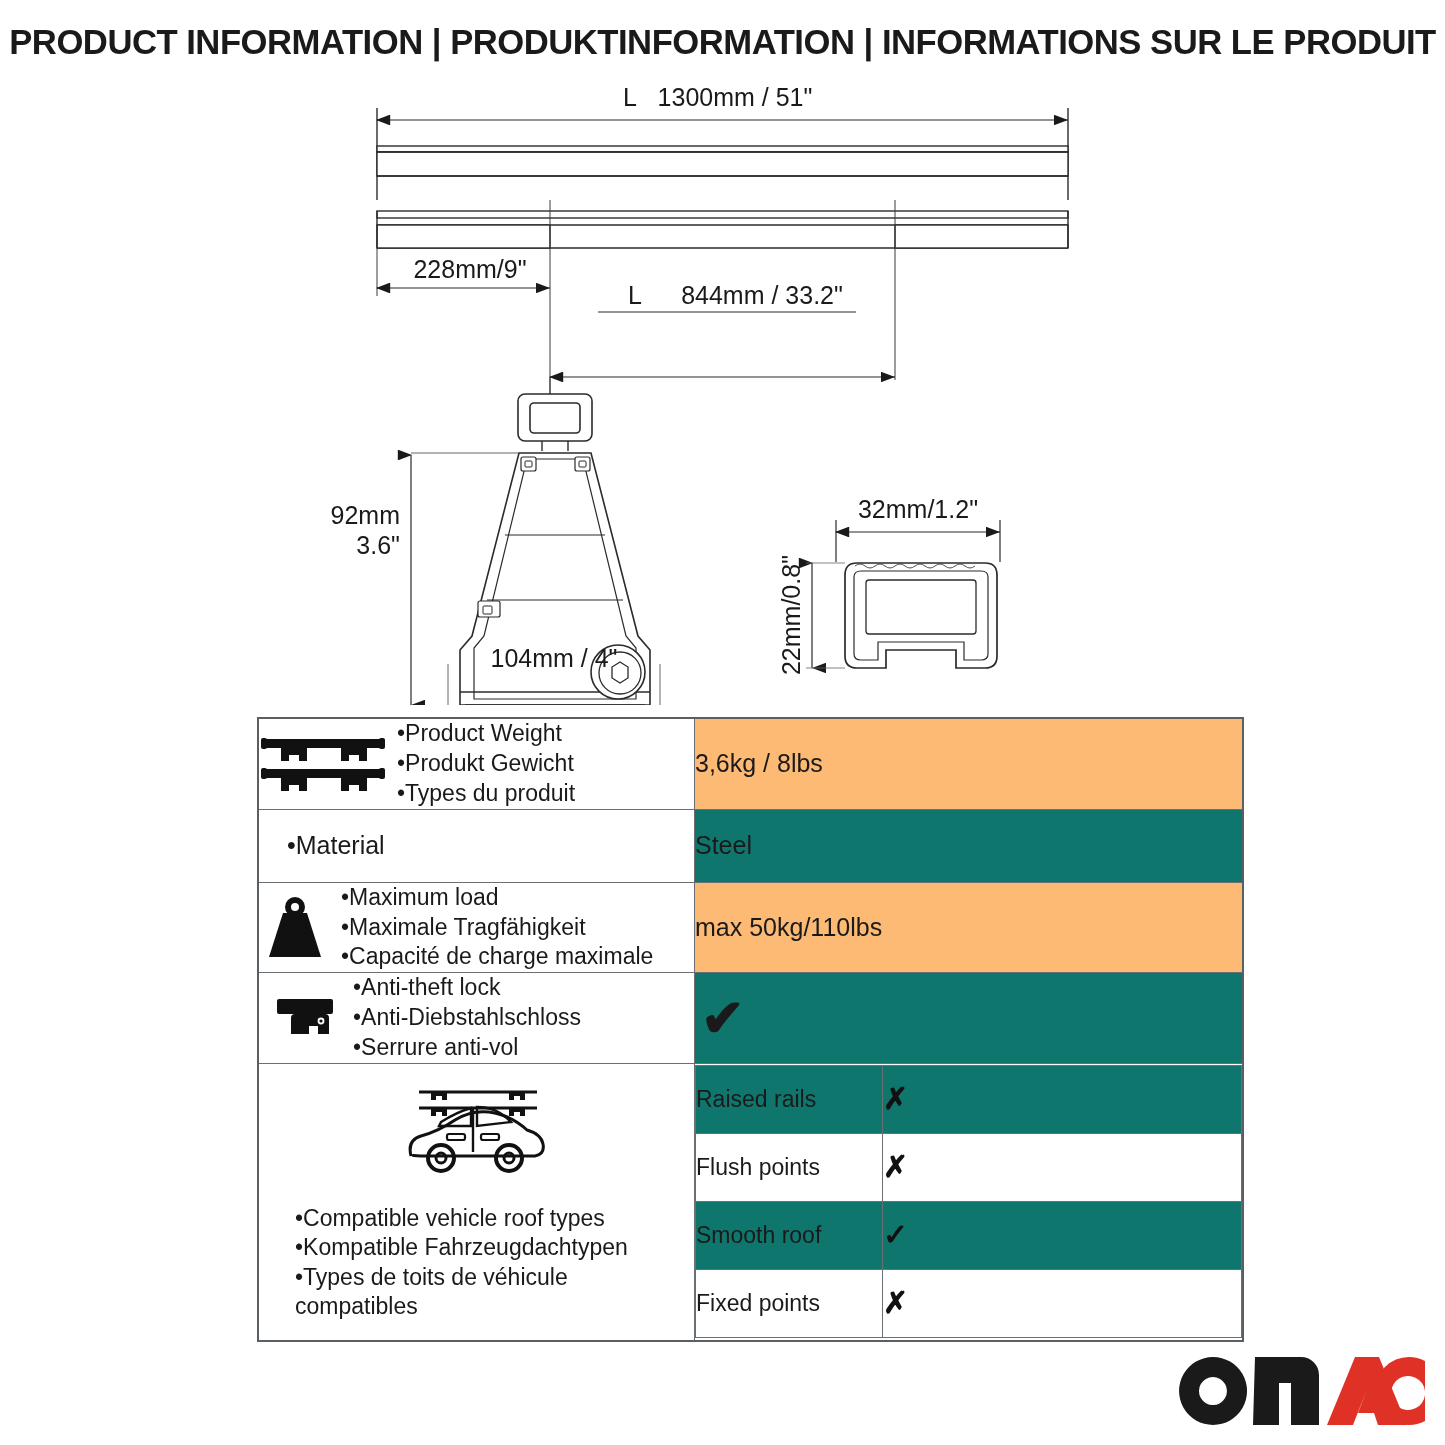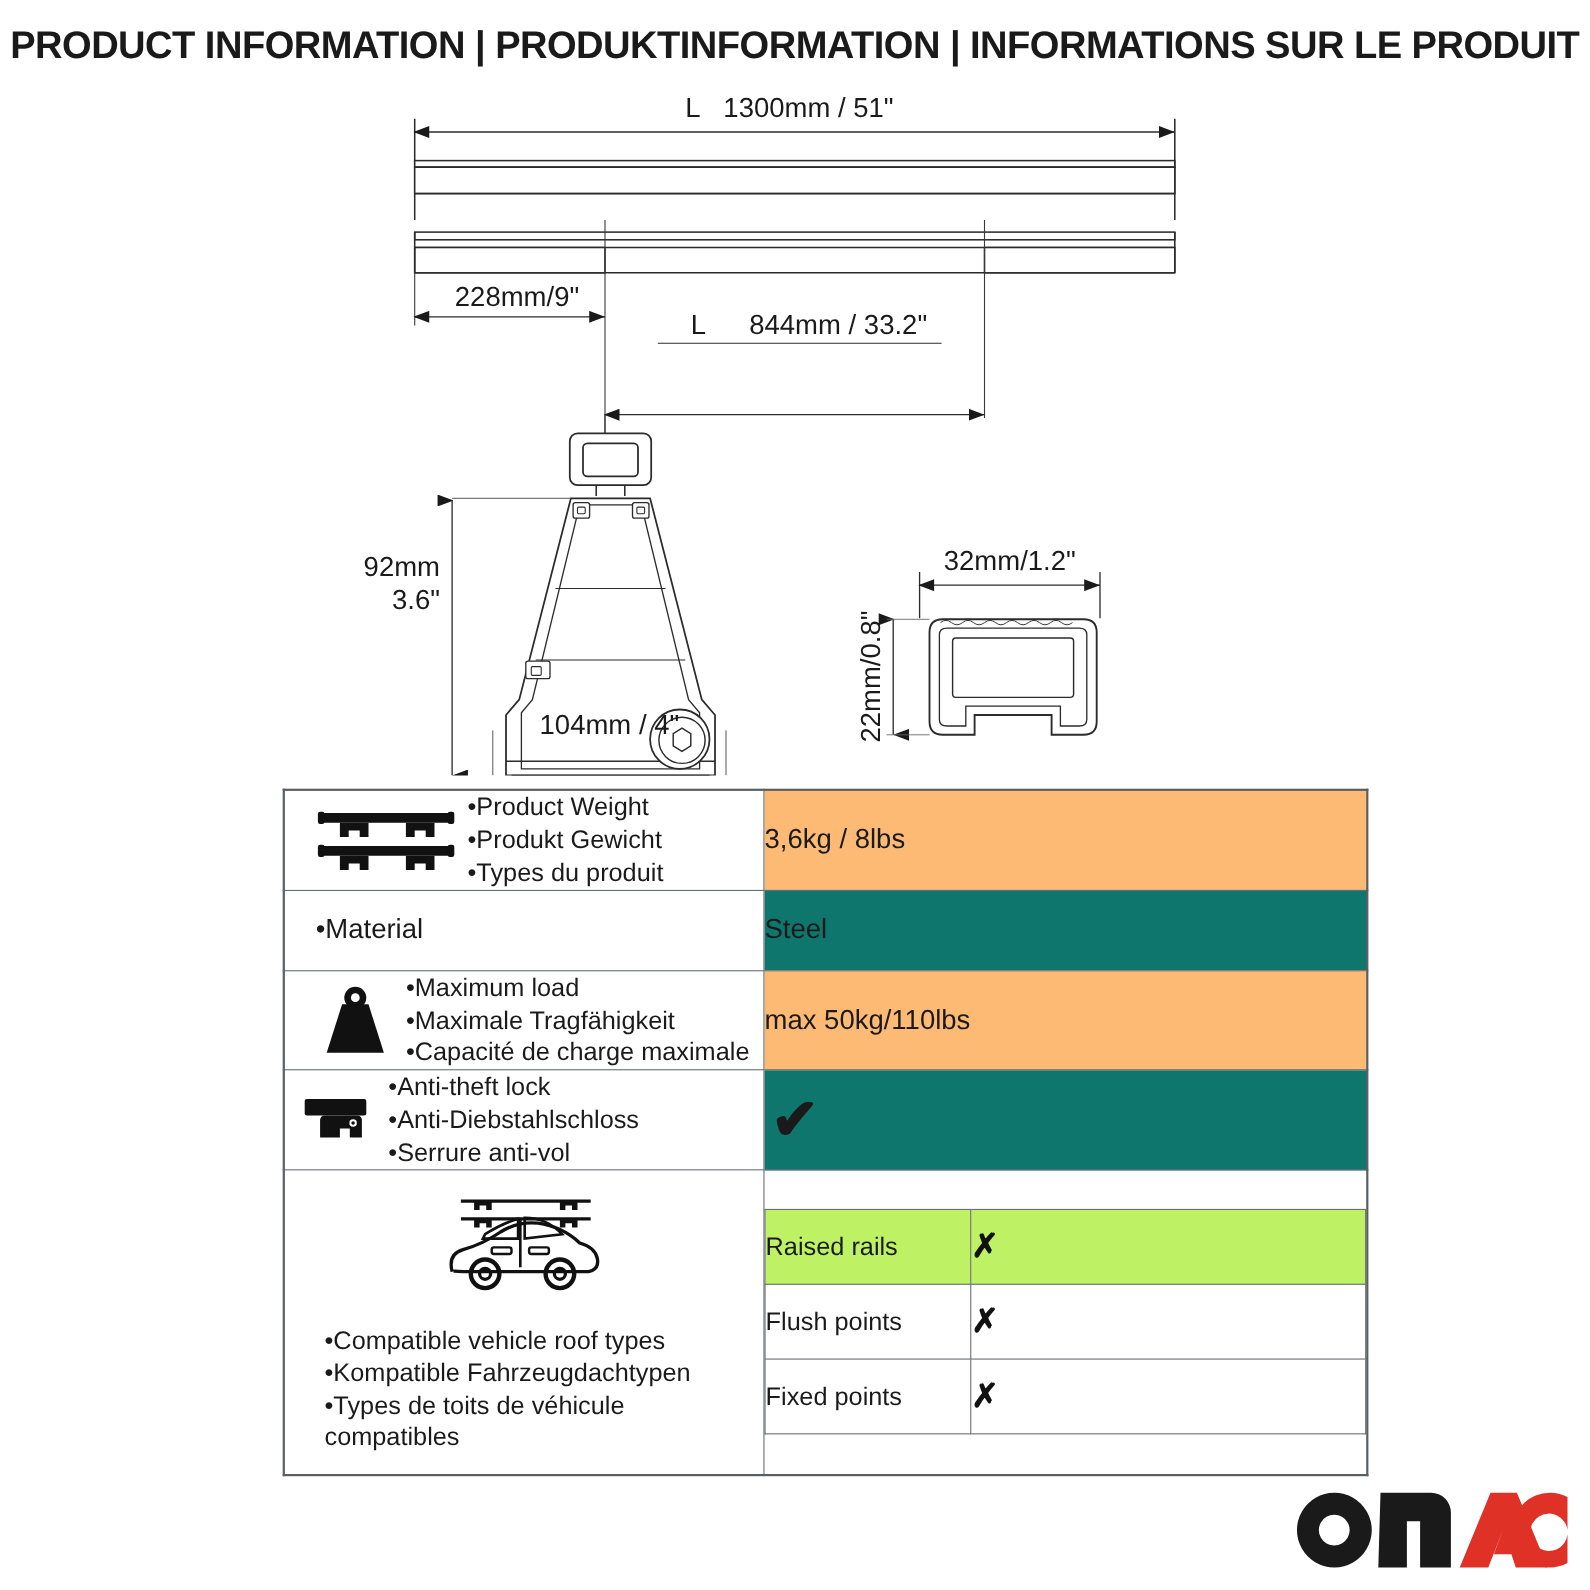--- a/index.html
+++ b/index.html
@@ -66,21 +66,20 @@
     padding-left: 18px;
     font-size: 25px;
     color: #1a1a1a;
   }
   .cell-value.plain { background: #0f766e; }
 
   .label-flex {
     display: flex;
     align-items: center;
     gap: 10px;
-    padding-left: 28px;
   }
   .label-icon {
     flex: 0 0 auto;
     display: flex;
     align-items: center;
     justify-content: center;
   }
   .label-lines {
     font-size: 23px;
     line-height: 1.30;
@@ -120,21 +119,21 @@
     font-size: 23px;
     color: #1a1a1a;
   }
   .roof-table td.rt-name {
     width: 186px;
     padding-left: 16px;
   }
   .roof-table td.rt-mark {
     padding-left: 16px;
   }
-  .roof-table tr.shaded td { background: #bef264; }
+  .roof-table tr.shaded td { background: #0f766e; }
   .roof-table tr.clear td { background: #ffffff; }
   .roof-table tr:first-child td { border-top: none; }
   .roof-table tr:last-child td { border-bottom: none; }
   .roof-table td:first-child { border-left: none; }
   .roof-table td:last-child { border-right: none; }
 
   .compat-wrap {
     display: flex;
     flex-direction: column;
     align-items: center;
@@ -428,20 +427,24 @@
         <table class="roof-table">
           <tbody>
             <tr class="shaded">
               <td class="rt-name">Raised rails</td>
               <td class="rt-mark"><span class="mark">✗</span></td>
             </tr>
             <tr class="clear">
               <td class="rt-name">Flush points</td>
               <td class="rt-mark"><span class="mark">✗</span></td>
             </tr>
+            <tr class="shaded">
+              <td class="rt-name">Smooth roof</td>
+              <td class="rt-mark"><span class="mark">✓</span></td>
+            </tr>
             <tr class="clear">
               <td class="rt-name">Fixed points</td>
               <td class="rt-mark"><span class="mark">✗</span></td>
             </tr>
           </tbody>
         </table>
       </td>
     </tr>
   </tbody>
 </table>

